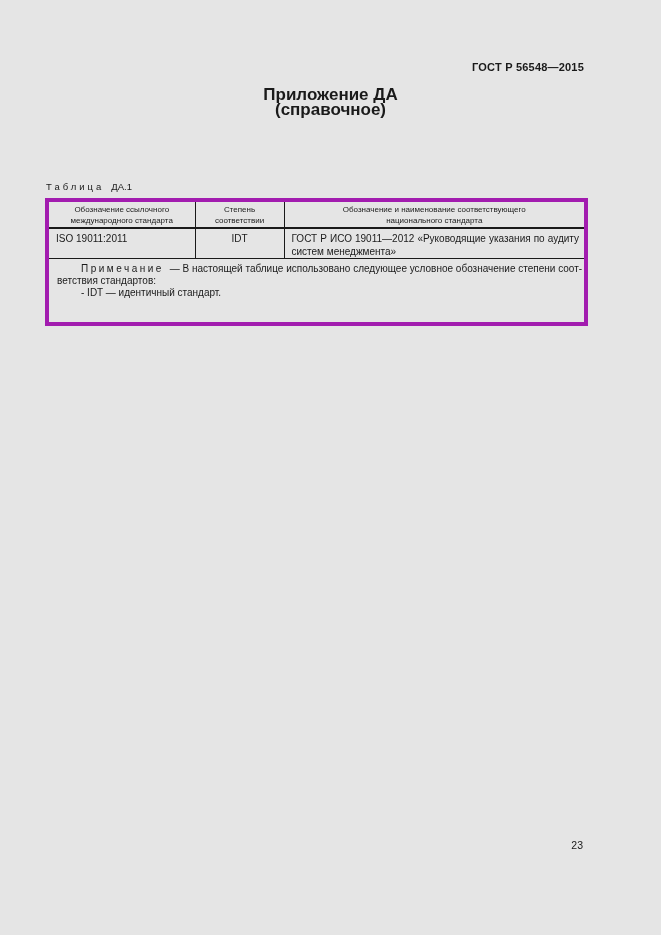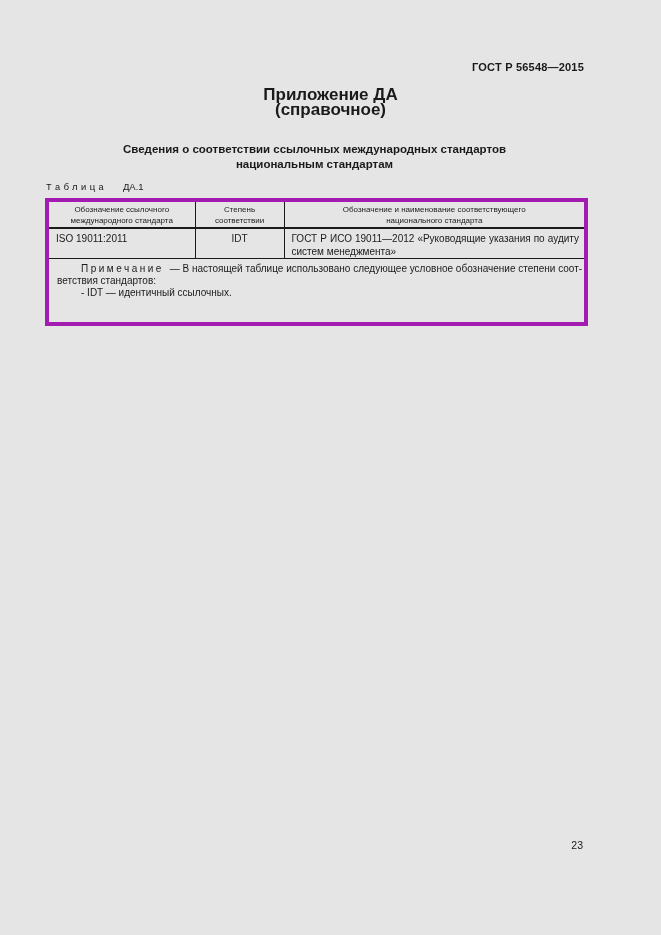--- a/index.html
+++ b/index.html
@@ -28,21 +28,21 @@
   .section-title {
     position: absolute; top: 142px; left: 45px; width: 539px;
     text-align: center; font-weight: bold;
     font-size: 11.5px; line-height: 15px;
     white-space: pre-line;
   }
   .table-caption {
     position: absolute; top: 181px; left: 46px;
     font-size: 9.5px;
   }
-  .caption-word { letter-spacing: 3px; margin-right: 16px; font-family: Liberation Mono, monospace; }
+  .caption-word { letter-spacing: 3px; margin-right: 7px; }
   table.std {
     position: absolute; top: 198px; left: 45px;
     width: 539px;
     border-collapse: collapse;
     table-layout: fixed;
     border: 4px solid #a21caf;
   }
   table.std th, table.std td {
     border: 1px solid #1a1a1a;
   }
@@ -85,22 +85,20 @@
 </head>
 <body>
 
 <div class="page">
 
   <div class="doc-ref">ГОСТ Р 56548—2015</div>
 
   <div class="appendix">Приложение ДА
 (справочное)</div>
 
-  <div class="section-title">Сведения о соответствии ссылочных международных стандартов
-национальным стандартам</div>
 
   <div class="table-caption">
     <span class="caption-word">Таблица</span><span>ДА.1</span>
   </div>
 
   <table class="std">
     <colgroup>
       <col style="width:148px">
       <col style="width:89px">
       <col style="width:302px">
@@ -120,21 +118,21 @@
         <td class="cell-left">ISO 19011:2011</td>
         <td class="cell-center">IDT</td>
         <td class="cell-justify">ГОСТ Р ИСО 19011—2012 «Руководящие указания по аудиту систем менеджмента»</td>
       </tr>
       <tr>
         <td class="note-cell" colspan="3">
           <div class="note-l1">
             <span class="note-label">Примечание</span><span> — В настоящей таблице использовано следующее условное обозначение степени соот-</span>
           </div>
           <div class="note-l2">ветствия стандартов:</div>
-          <div class="note-l3">- IDT — идентичный ссылочных.</div>
+          <div class="note-l3">- IDT — идентичный стандарт.</div>
         </td>
       </tr>
     </tbody>
   </table>
 
   <div class="page-number">23</div>
 
 </div>
 
 </body></html>

